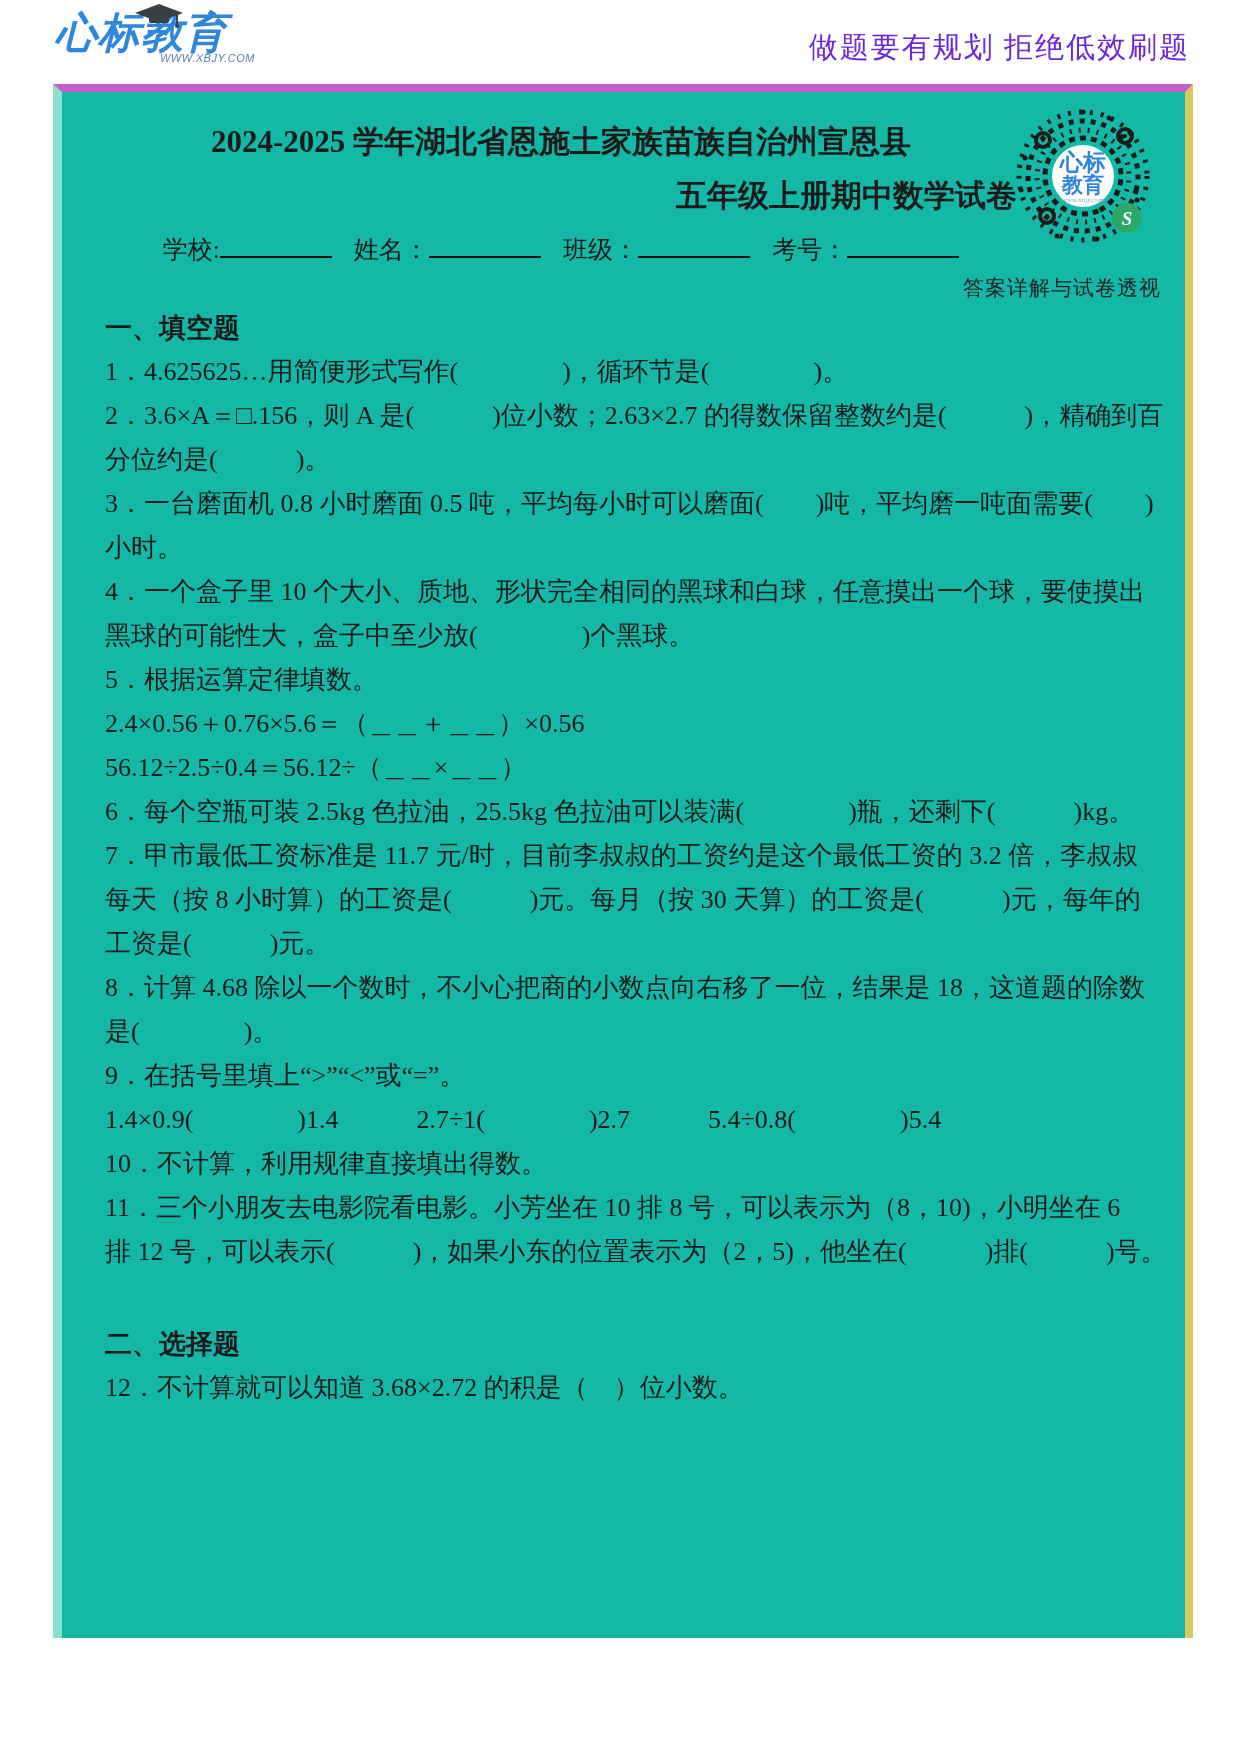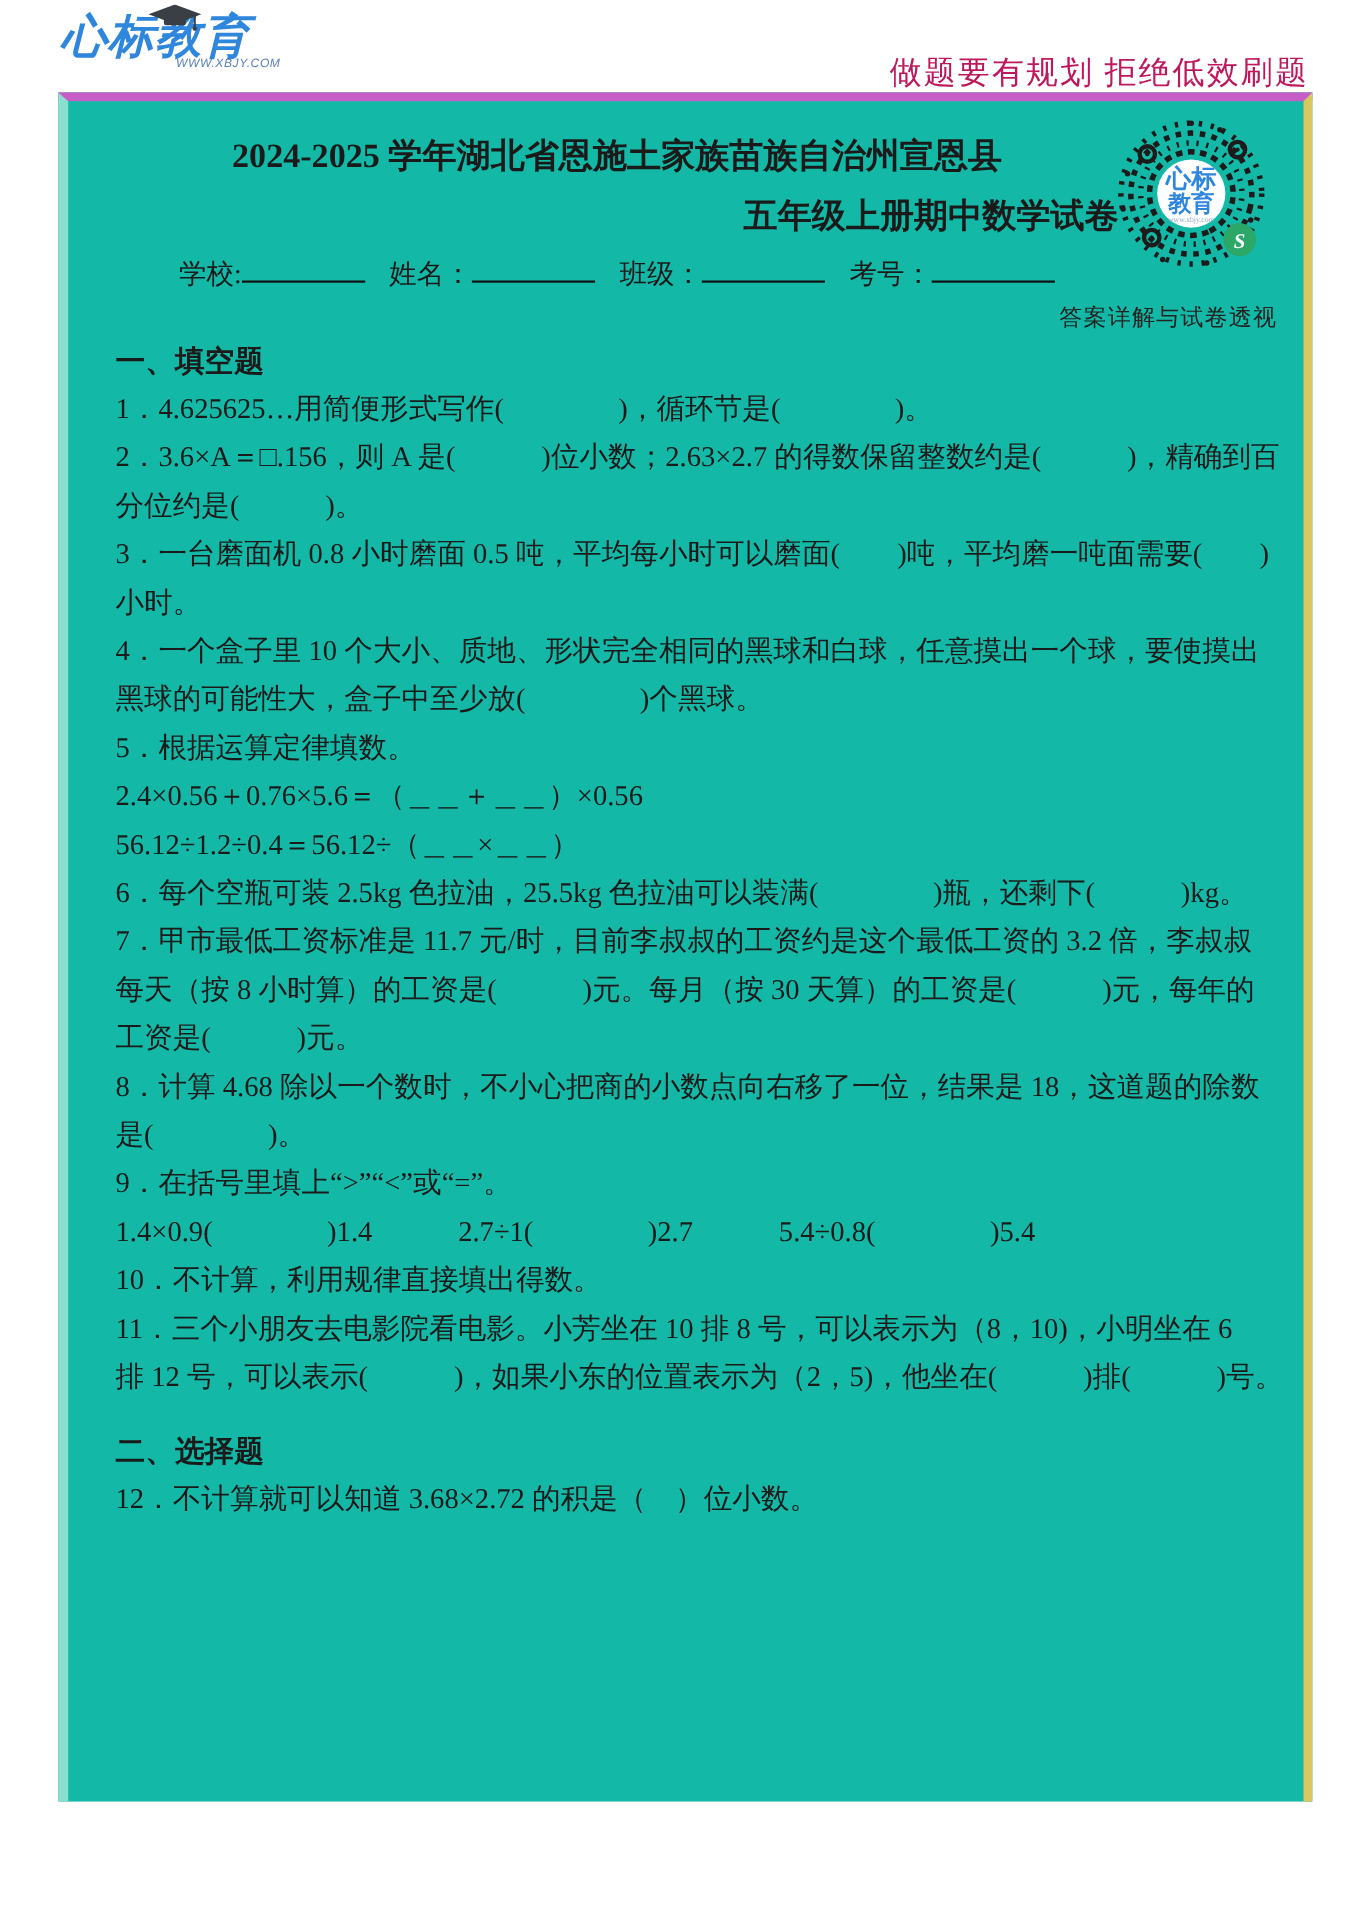--- a/index.html
+++ b/index.html
@@ -6,42 +6,42 @@
   .canvas{position:relative;width:1240px;height:1638px;background:#ffffff;overflow:hidden;
           font-family:"Liberation Serif","DejaVu Serif",serif;color:#1a1a1a;}
 
   
   .brand{position:absolute;left:55px;top:10px;width:200px;}
   .brand-text{font-family:"Liberation Sans","DejaVu Sans",sans-serif;font-weight:bold;
               font-style:italic;font-size:42px;line-height:46px;color:#2e86dd;letter-spacing:1px;white-space:nowrap;}
   .brand-site{font-family:"Liberation Sans","DejaVu Sans",sans-serif;font-style:italic;
               font-size:11px;color:#5a7fb5;text-align:right;margin-top:-4px;letter-spacing:0.5px;}
   .cap{position:absolute;left:78px;top:-6px;}
-  .slogan{position:absolute;top:46px;right:50px;font-size:29px;color:#be185d;letter-spacing:2px;}
+  .slogan{position:absolute;top:28px;right:50px;font-size:29px;color:#6d28d9;letter-spacing:2px;}
 
   
   .page-box{position:absolute;left:53px;top:84px;width:1140px;height:1594px;box-sizing:border-box;
             border-top:8px solid #c75ec7;border-left:9px solid #8be0cd;
             border-right:8px solid #d9c75f;border-bottom:8px solid #5ba3e6;background:#14b8a6;}
 
   .title1{margin:28px 0 0 43px;width:912px;text-align:center;font-size:31px;font-weight:bold;line-height:44px;white-space:nowrap;}
   .title2{margin:10px 0 0 43px;width:912px;text-align:right;font-size:31px;font-weight:bold;line-height:44px;}
   .form-line{margin:12px 0 0 43px;width:912px;text-align:center;font-size:25px;line-height:40px;white-space:nowrap;}
   .form-line .lbl{margin-left:16px;}
   .blank{display:inline-block;width:112px;height:24px;border-bottom:2px solid #111;vertical-align:baseline;}
 
   
   .qr-round{position:absolute;top:14px;right:32px;width:140px;height:140px;}
   .qr-caption{position:absolute;top:182px;right:24px;font-size:21px;color:#222;letter-spacing:1px;}
 
   
   .lines{position:absolute;top:214px;left:43px;width:930px;font-size:26px;}
   .sec-heading{height:44px;line-height:44px;font-weight:bold;
                font-family:"Liberation Sans","DejaVu Sans",sans-serif;font-size:27px;}
-  .sec-heading.sec2{margin-top:23px;}
+  .sec-heading.sec2{margin-top:48px;}
   .line{height:44px;line-height:44px;white-space:nowrap;}
 
   
   .footer{position:absolute;left:0;top:1638px;width:1240px;display:flex;justify-content:center;
           align-items:flex-end;gap:16px;z-index:3;}
   .footer-text{font-family:"Liberation Sans","DejaVu Sans",sans-serif;font-weight:bold;
                font-size:31px;line-height:44px;color:#1d4ed8;letter-spacing:2px;}
   .qr-square-wrap{width:70px;background:#fff;text-align:center;padding:0 2px;}
   .qr-square{position:relative;width:64px;height:64px;margin:0 auto;background:
       repeating-linear-gradient(90deg,#111 0 3px,#fff 3px 7px),
@@ -125,21 +125,21 @@
       <div>
           <div class="line">1．4.625625…用简便形式写作(　　　　)，循环节是(　　　　)。</div>
           <div class="line">2．3.6×A＝□.156，则 A 是(　　　)位小数；2.63×2.7 的得数保留整数约是(　　　)，精确到百</div>
           <div class="line">分位约是(　　　)。</div>
           <div class="line">3．一台磨面机 0.8 小时磨面 0.5 吨，平均每小时可以磨面(　　)吨，平均磨一吨面需要(　　)</div>
           <div class="line">小时。</div>
           <div class="line">4．一个盒子里 10 个大小、质地、形状完全相同的黑球和白球，任意摸出一个球，要使摸出</div>
           <div class="line">黑球的可能性大，盒子中至少放(　　　　)个黑球。</div>
           <div class="line">5．根据运算定律填数。</div>
           <div class="line">2.4×0.56＋0.76×5.6＝（＿＿＋＿＿）×0.56</div>
-          <div class="line">56.12÷1.2÷0.4＝56.12÷（＿＿×＿＿）</div>
+          <div class="line">56.12÷2.5÷0.4＝56.12÷（＿＿×＿＿）</div>
           <div class="line">6．每个空瓶可装 2.5kg 色拉油，25.5kg 色拉油可以装满(　　　　)瓶，还剩下(　　　)kg。</div>
           <div class="line">7．甲市最低工资标准是 11.7 元/时，目前李叔叔的工资约是这个最低工资的 3.2 倍，李叔叔</div>
           <div class="line">每天（按 8 小时算）的工资是(　　　)元。每月（按 30 天算）的工资是(　　　)元，每年的</div>
           <div class="line">工资是(　　　)元。</div>
           <div class="line">8．计算 4.68 除以一个数时，不小心把商的小数点向右移了一位，结果是 18，这道题的除数</div>
           <div class="line">是(　　　　)。</div>
           <div class="line">9．在括号里填上“&gt;”“&lt;”或“=”。</div>
           <div class="line">1.4×0.9(　　　　)1.4　　　2.7÷1(　　　　)2.7　　　5.4÷0.8(　　　　)5.4</div>
           <div class="line">10．不计算，利用规律直接填出得数。</div>
           <div class="line">11．三个小朋友去电影院看电影。小芳坐在 10 排 8 号，可以表示为（8，10)，小明坐在 6</div>

